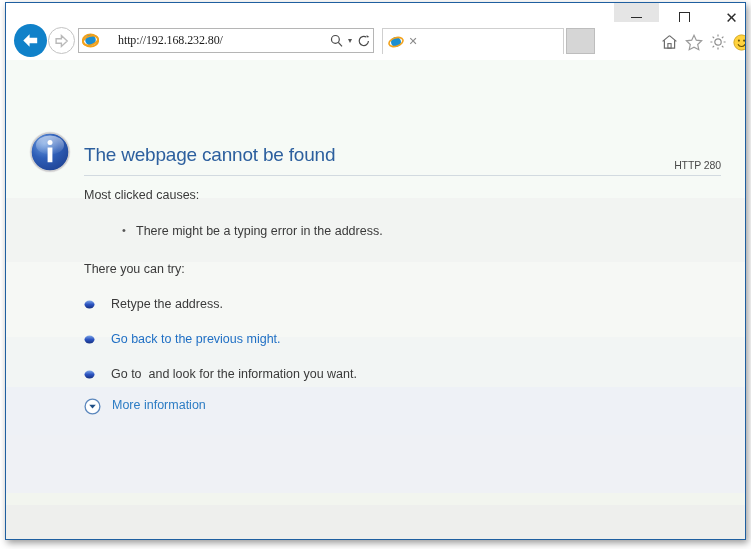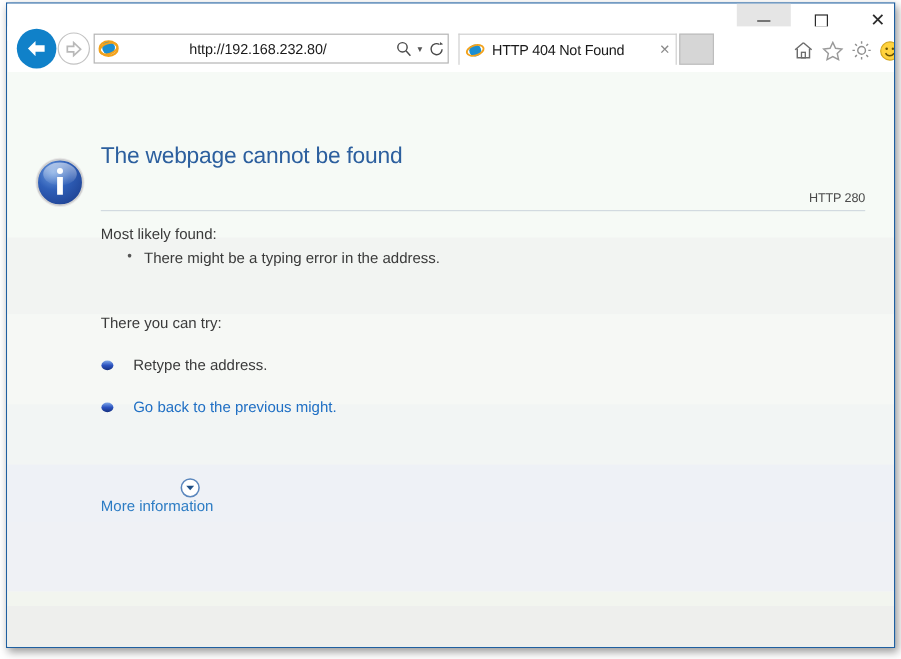--- a/index.html
+++ b/index.html
@@ -112,26 +112,25 @@
   }
   #address-favicon {
     margin-left: 3px;
     width: 17px; height: 17px;
     flex: 0 0 auto;
   }
   #address-text {
     flex: 1 1 auto;
     font-size: 12px;
     color: #1a1a1a;
-    padding-left: 4px;
+    padding-left: 19px;
     letter-spacing: -0.1px;
     white-space: nowrap;
     overflow: hidden;
-    font-family: Liberation Sans, sans-serif;
-    text-align: center;
+    font-family: Liberation Serif, serif;
   }
   .addr-icon {
     flex: 0 0 auto;
     width: 18px;
     height: 23px;
     display: flex;
     align-items: center;
     justify-content: center;
     color: #444;
   }
@@ -223,21 +222,21 @@
   
   #info-icon {
     position: absolute;
     left: 22px; top: 70px;
     width: 44px; height: 44px;
   }
 
   
   #error-heading {
     position: absolute;
-    left: 78px; top: 60px;
+    left: 78px; top: 84px;
     font-size: 19px;
     color: #2c5f9e;
     letter-spacing: -0.2px;
     white-space: nowrap;
   }
   #http-status {
     position: absolute;
     right: 24px;
     top: 99px;
     font-size: 10.5px;
@@ -256,21 +255,21 @@
   
   #causes-label {
     position: absolute;
     left: 78px; top: 128px;
     font-size: 12.5px;
     color: #3a3a3a;
   }
   #causes-list {
     position: absolute;
     left: 98px; top: 146px;
-    margin: 0;
+    margin: 16px;
     padding: 0;
     list-style: none;
   }
   #causes-list li {
     font-size: 12.5px;
     color: #3a3a3a;
     line-height: 18px;
     padding-left: 16px;
     position: relative;
     white-space: nowrap;
@@ -317,22 +316,21 @@
   .try-text.link {
     color: #1f6fc4;
   }
 
   
   #more-info-row {
     position: absolute;
     left: 78px; top: 338px;
     height: 18px;
     display: flex;
-    align-items: flex-end;
-    flex-direction: column;
+    align-items: flex-start;
   }
   #more-info-icon {
     width: 17px; height: 17px;
     flex: 0 0 auto;
     margin-right: 11px;
   }
   #more-info-label {
     font-size: 12.5px;
     color: #2c7cc4;
     white-space: nowrap;
@@ -393,21 +391,20 @@
             <path d="M9.6 0.9 L9.8 3.6 L12.3 2.9 Z" fill="#4a4a4a"></path>
           </svg>
         </span>
       </div>
 
       <div id="tab-active">
         <svg id="tab-favicon" viewBox="0 0 16 16">
           <circle cx="8" cy="8" r="5" fill="#1b8ed1"></circle>
           <ellipse cx="8" cy="8" rx="7.2" ry="4.2" fill="none" stroke="#f2a21c" stroke-width="1.6" transform="rotate(-18 8 8)"></ellipse>
         </svg>
-        <span id="tab-title">HTTP 404 Not Found</span>
         <span id="tab-close">✕</span>
       </div>
 
       <div id="new-tab-button"></div>
 
       <div class="cmd-icon" id="home-icon">
         <svg width="17" height="16" viewBox="0 0 17 16">
           <path d="M8.5 1.6 L1.6 7.4 M8.5 1.6 L15.4 7.4 M3.4 6.6 L3.4 14.2 L13.6 14.2 L13.6 6.6" fill="none" stroke="#6c6c6c" stroke-width="1.2"></path>
           <rect x="6.9" y="9.6" width="3.2" height="4.6" fill="none" stroke="#6c6c6c" stroke-width="1.1"></rect>
         </svg>
@@ -467,21 +464,21 @@
         <circle cx="22" cy="22" r="19" fill="url(#infoGrad)" stroke="#cfcfcf" stroke-width="1.4"></circle>
         <ellipse cx="22" cy="15" rx="14" ry="9.5" fill="url(#infoGloss)"></ellipse>
         <circle cx="22" cy="12.4" r="2.5" fill="#ffffff"></circle>
         <path d="M19.6 17.6 h4.8 v14.6 h-4.8 z" fill="#ffffff"></path>
       </svg>
 
       <div id="error-heading">The webpage cannot be found</div>
       <div id="http-status">HTTP 280</div>
       <div id="heading-rule"></div>
 
-      <div id="causes-label">Most likely found:</div>
+      <div id="causes-label">Most clicked causes:</div>
       <ul id="causes-list">
         <li>There might be a typing error in the address.</li>
       </ul>
 
       <div id="try-label">There you can try:</div>
 
       <div class="try-row" id="try-row-0">
         <svg class="try-bullet" viewBox="0 0 11 11">
           <defs>
             <linearGradient id="bulletG0" x1="0" y1="0" x2="0" y2="1">
@@ -495,20 +492,26 @@
         <span class="try-text">Retype the address.</span>
       </div>
 
       <div class="try-row" id="try-row-1">
         <svg class="try-bullet" viewBox="0 0 11 11">
           <ellipse cx="5.5" cy="5.5" rx="5" ry="4" fill="url(#bulletG0)"></ellipse>
         </svg>
         <span class="try-text link">Go back to the previous might.</span>
       </div>
 
+      <div class="try-row" id="try-row-2">
+        <svg class="try-bullet" viewBox="0 0 11 11">
+          <ellipse cx="5.5" cy="5.5" rx="5" ry="4" fill="url(#bulletG0)"></ellipse>
+        </svg>
+        <span class="try-text">Go to  and look for the information you want.</span>
+      </div>
 
       <div id="more-info-row">
         <svg id="more-info-icon" viewBox="0 0 17 17">
           <circle cx="8.5" cy="8.5" r="7.4" fill="#ffffff" stroke="#5b87bd" stroke-width="1.3"></circle>
           <path d="M5.2 6.8 L8.5 10.6 L11.8 6.8 Z" fill="#1f4f86"></path>
         </svg>
         <span id="more-info-label">More information</span>
       </div>
 
     </div>

